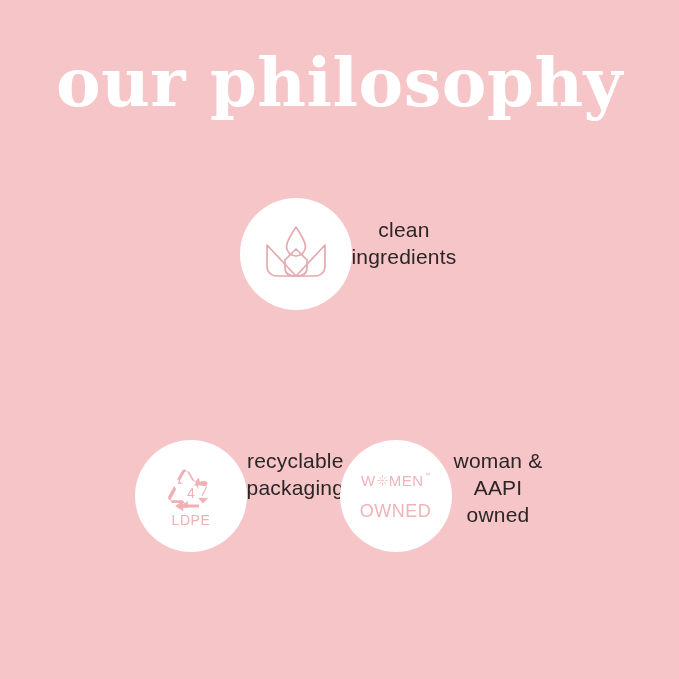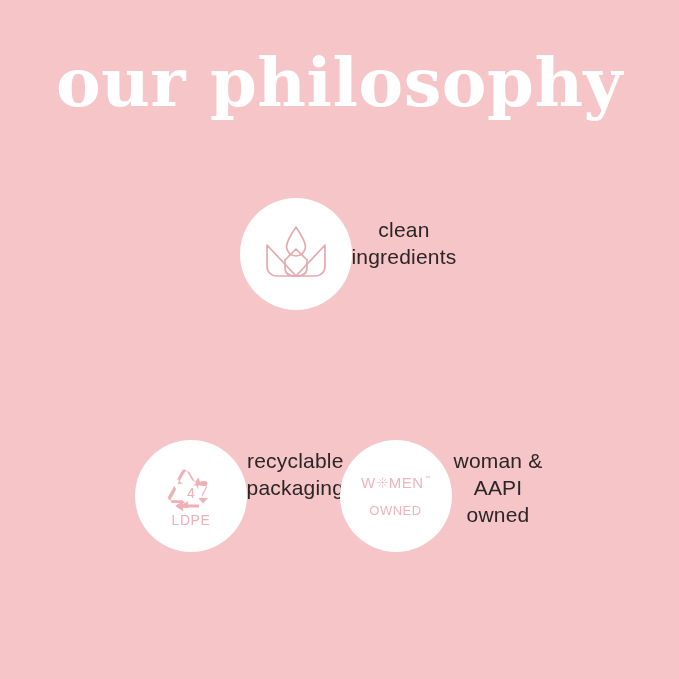--- a/index.html
+++ b/index.html
@@ -94,21 +94,21 @@
   }
   .wo-line1 {
     display: flex;
     align-items: center;
     font-size: 15px;
     letter-spacing: 0.5px;
     font-weight: 400;
     position: relative;
   }
   .wo-line2 {
-    font-size: 13px;
+    font-size: 18px;
     letter-spacing: 0.5px;
     font-weight: 400;
     margin-top: 14px;
   }
   .wo-tm {
     font-size: 6px;
     vertical-align: super;
     position: relative;
     top: -5px;
     left: 1px;

